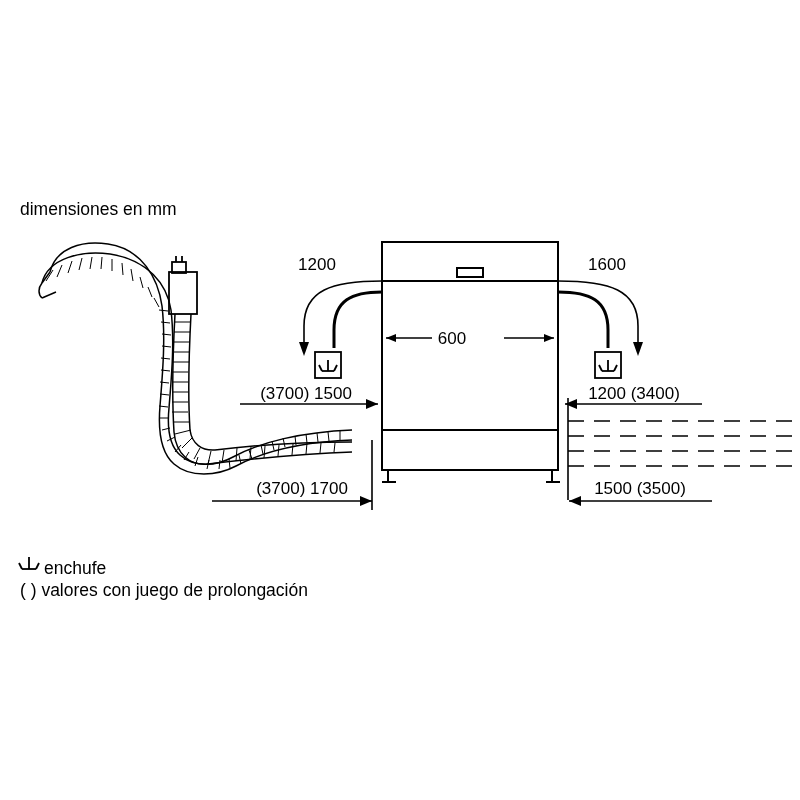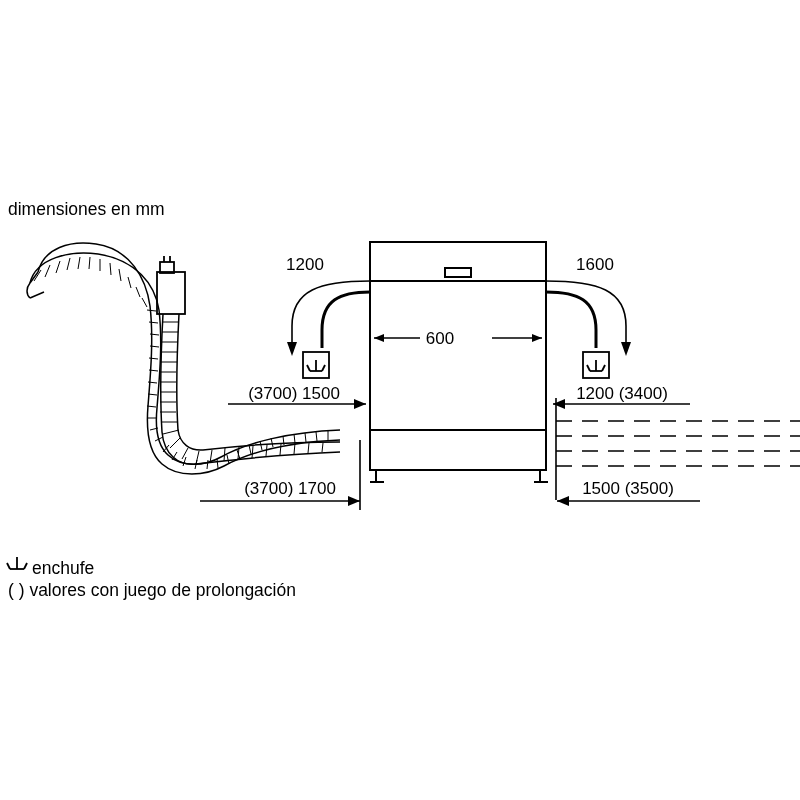--- a/index.html
+++ b/index.html
@@ -10,21 +10,21 @@
   body {
     width: 800px;
     height: 800px;
     position: relative;
     font-family: "Liberation Sans", sans-serif;
     color: #000000;
     overflow: hidden;
   }
   #diagram-root {
     position: absolute;
-    left: 0;
+    left: 12px;
     top: 0;
     width: 776px;
     height: 800px;
   }
   svg {
     display: block;
   }
   .dim-text {
     font-family: "Liberation Sans", sans-serif;
     font-size: 17px;

